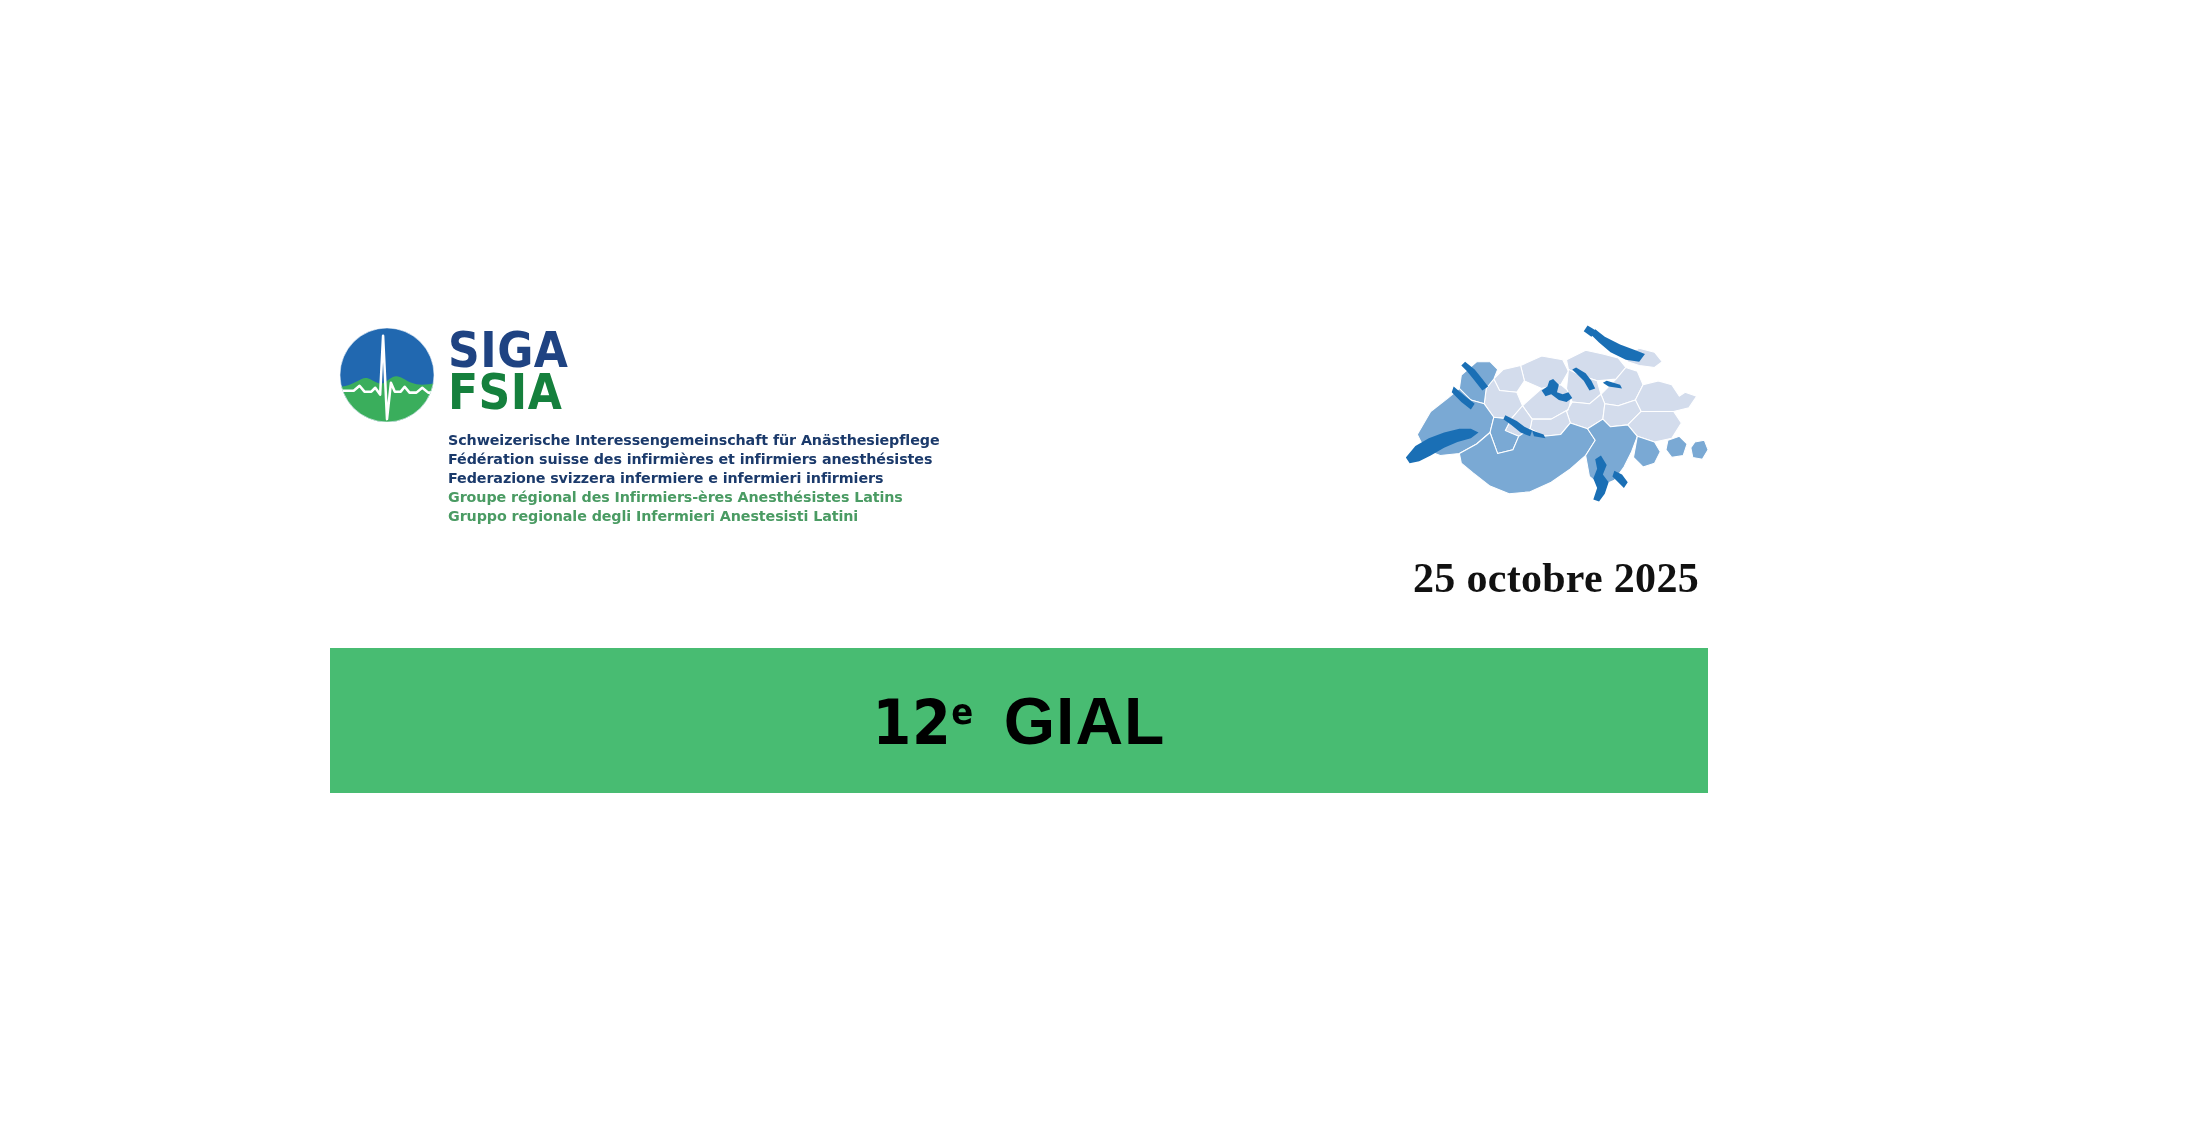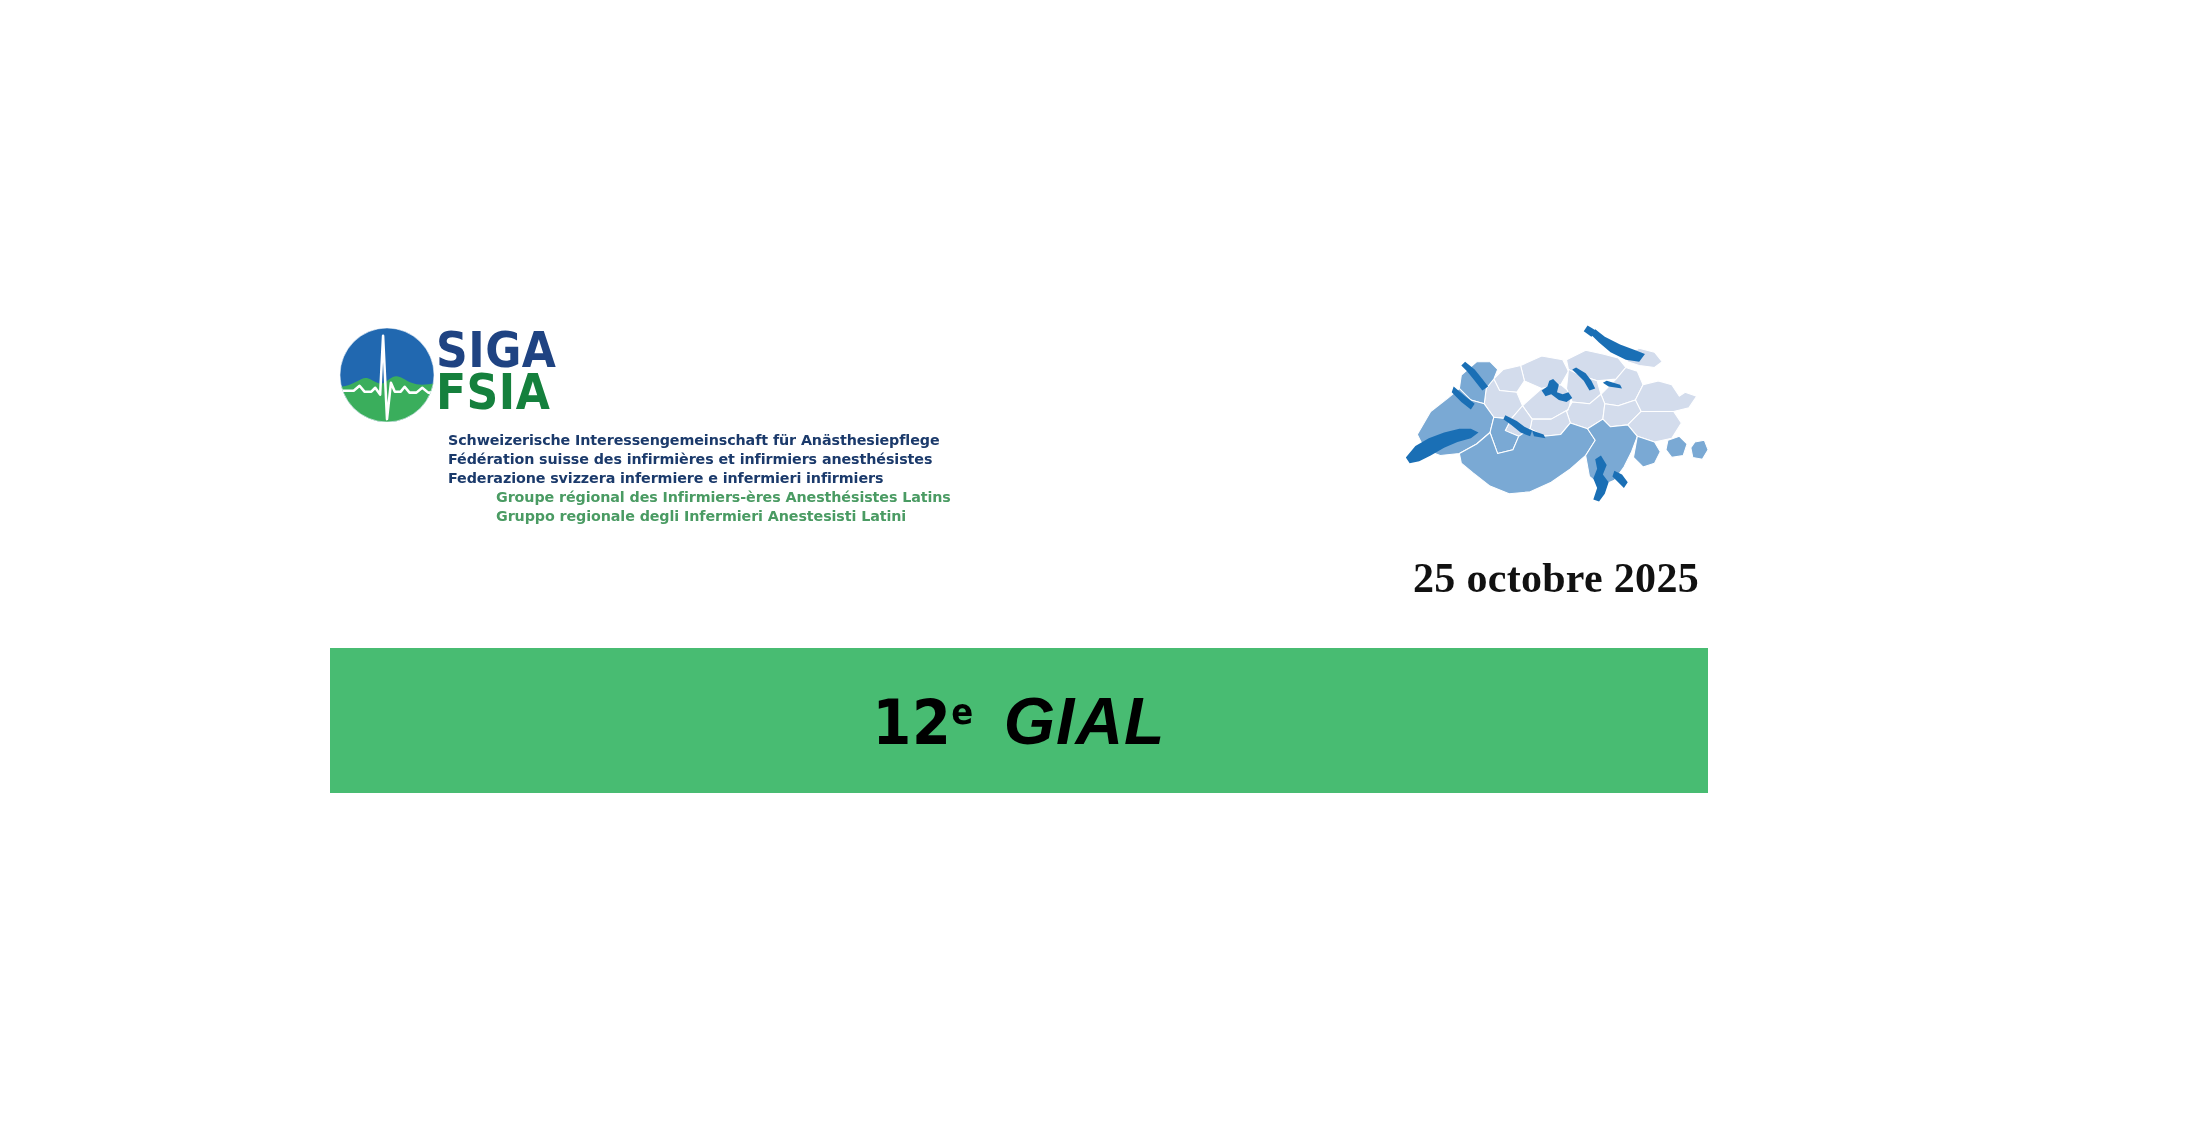--- a/index.html
+++ b/index.html
@@ -27,20 +27,21 @@
   .logo-block {
     position: absolute;
     left: 338px;
     top: 326px;
     width: 530px;
   }
 
   .logo-row {
     display: flex;
     align-items: flex-start;
+    gap: 12px;
   }
 
   .logo-mark {
     width: 98px;
     height: 98px;
     flex: 0 0 auto;
     display: block;
   }
 
   .wordmark {
@@ -70,21 +71,21 @@
     font-family: "DejaVu Sans", sans-serif;
     font-size: 14.3px;
     font-weight: 600;
     letter-spacing: -0.1px;
     white-space: nowrap;
   }
   .subtitle-line.de,
   .subtitle-line.fr,
   .subtitle-line.it { color: #1b3a6b; }
   .subtitle-line.fr-gial,
-  .subtitle-line.it-gial { color: #4a9b63; margin-left: 48px; }
+  .subtitle-line.it-gial { color: #4a9b63; }
 
   
   .map-block {
     position: absolute;
     left: 1397px;
     top: 312px;
     width: 318px;
   }
   .map-svg {
     display: block;
@@ -146,21 +147,20 @@
     font-weight: 700;
     font-size: 62px;
     letter-spacing: 0.5px;
   }
   .title-acronym {
     font-family: "Liberation Sans", "DejaVu Sans", sans-serif;
     font-weight: 700;
     font-size: 66px;
     letter-spacing: 1px;
     margin-left: 16px;
-    font-style: italic;
   }
 </style>
 </head>
 <body>
 
 <div class="slide">
 
   <div class="logo-block">
 
     <div class="logo-row">

